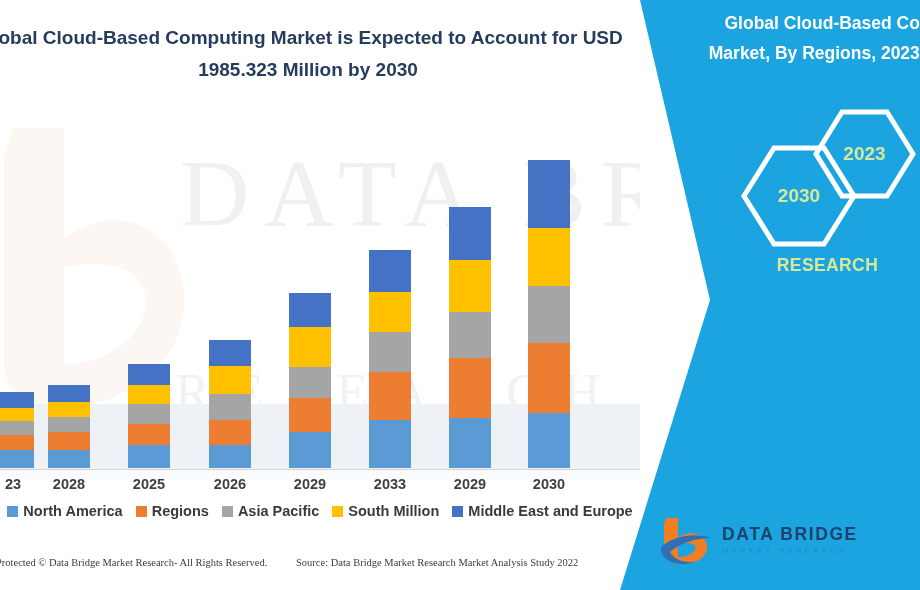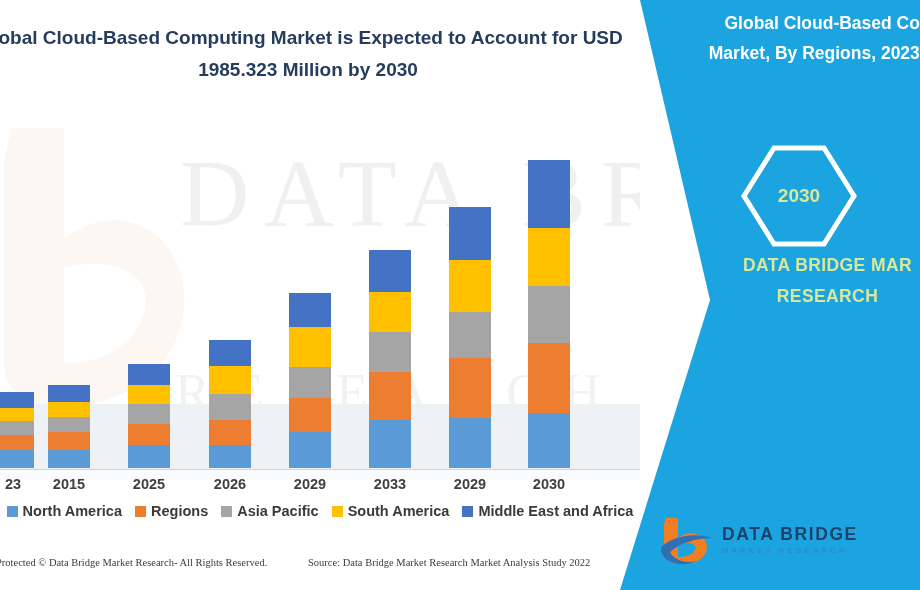--- a/index.html
+++ b/index.html
@@ -213,21 +213,21 @@
     position: absolute;
     top: 557px; left: 0; width: 640px; height: 24px;
     z-index: 3;
     font-family: "Liberation Serif", serif;
   }
   .footer-left {
     position: absolute; top: 0; left: -4px;
     color: #3c3c3c; font-size: 10.5px; white-space: nowrap;
   }
   .footer-right {
-    position: absolute; top: 0; left: 308px;
+    position: absolute; top: 0; left: 296px;
     color: #3c3c3c; font-size: 10.5px; white-space: nowrap;
   }
 </style>
 </head>
 <body>
 
 <div id="root">
 
   <div class="chart-area">
 
@@ -304,21 +304,21 @@
           <div class="seg" style="background: rgb(91, 155, 213); height: 55px;"></div>
           <div class="seg" style="background: rgb(237, 125, 49); height: 70px;"></div>
           <div class="seg" style="background: rgb(165, 165, 165); height: 57px;"></div>
           <div class="seg" style="background: rgb(255, 192, 0); height: 58px;"></div>
           <div class="seg" style="background: rgb(68, 114, 196); height: 68px;"></div>
         </div>
       </div>
 
     <div class="xlabels" id="xlabels">
         <div class="xlabel" style="left: -17px;">23</div>
-        <div class="xlabel" style="left: 39px;">2015</div>
+        <div class="xlabel" style="left: 39px;">2028</div>
         <div class="xlabel" style="left: 119px;">2025</div>
         <div class="xlabel" style="left: 200px;">2026</div>
         <div class="xlabel" style="left: 280px;">2029</div>
         <div class="xlabel" style="left: 360px;">2033</div>
         <div class="xlabel" style="left: 440px;">2029</div>
         <div class="xlabel" style="left: 519px;">2030</div>
       </div>
 
     <div class="legend" id="legend">
         <div class="legend-item">
@@ -328,53 +328,58 @@
         <div class="legend-item">
           <span class="legend-swatch" style="background: rgb(237, 125, 49);"></span>
           <span class="legend-label">Regions</span>
         </div>
         <div class="legend-item">
           <span class="legend-swatch" style="background: rgb(165, 165, 165);"></span>
           <span class="legend-label">Asia Pacific</span>
         </div>
         <div class="legend-item">
           <span class="legend-swatch" style="background: rgb(255, 192, 0);"></span>
-          <span class="legend-label">South America</span>
+          <span class="legend-label">South Million</span>
         </div>
         <div class="legend-item">
           <span class="legend-swatch" style="background: rgb(68, 114, 196);"></span>
-          <span class="legend-label">Middle East and Africa</span>
+          <span class="legend-label">Middle East and Europe</span>
         </div>
       </div>
 
     <div class="footer">
       <div class="footer-left">Protected © Data Bridge Market Research- All Rights Reserved.</div>
       <div class="footer-right">Source: Data Bridge Market Research Market Analysis Study 2022</div>
     </div>
   </div>
 
   <div class="right-panel"></div>
   <div class="rp-inner">
 
     <div class="rp-title">
       <span>Global Cloud-Based Com</span>
       <span class="l2">Market, By Regions, 2023 to</span>
     </div>
 
     <div class="hexwrap">
+      <div class="hex hex-2023">
+        <svg viewBox="0 0 105 92" width="105" height="92" aria-hidden="true">
+          <polygon points="30,4 75,4 101,46 75,88 30,88 4,46" fill="none" stroke="#ffffff" stroke-width="5"></polygon>
+        </svg>
+        <span>2023</span>
+      </div>
       <div class="hex hex-2030">
         <svg viewBox="0 0 118 104" width="118" height="104" aria-hidden="true">
           <polygon points="34,4 84,4 114,52 84,100 34,100 4,52" fill="none" stroke="#ffffff" stroke-width="5"></polygon>
         </svg>
         <span>2030</span>
       </div>
     </div>
 
     <div class="rp-brand">
-      <span>DATA BRIDGE MAR</span>
       <span class="b2">RESEARCH</span>
     </div>
 
     <div class="rp-logo">
       <svg class="rp-logo-mark" viewBox="0 0 54 50" aria-hidden="true">
         <path d="M6 2 L18 2 L18 22 L21 20 C34 13 48 21 47 32 C46 43 33 49 21 48 C12 47.4 5 44 4 38 L4 8 Z
                  M18 28 L18 41 C27 41.6 35 37 35.5 32 C36 26.8 26 26 18 28 Z" fill="#f07f24"></path>
         <path d="M2 30 C14 20 34 16 52 22 C36 22 20 27 10 36 C14 44 26 48 36 45 C28 50 12 49 5 42 C1 38 0 33 2 30 Z" fill="#2f6fb5"></path>
       </svg>
       <div class="rp-logo-text">

